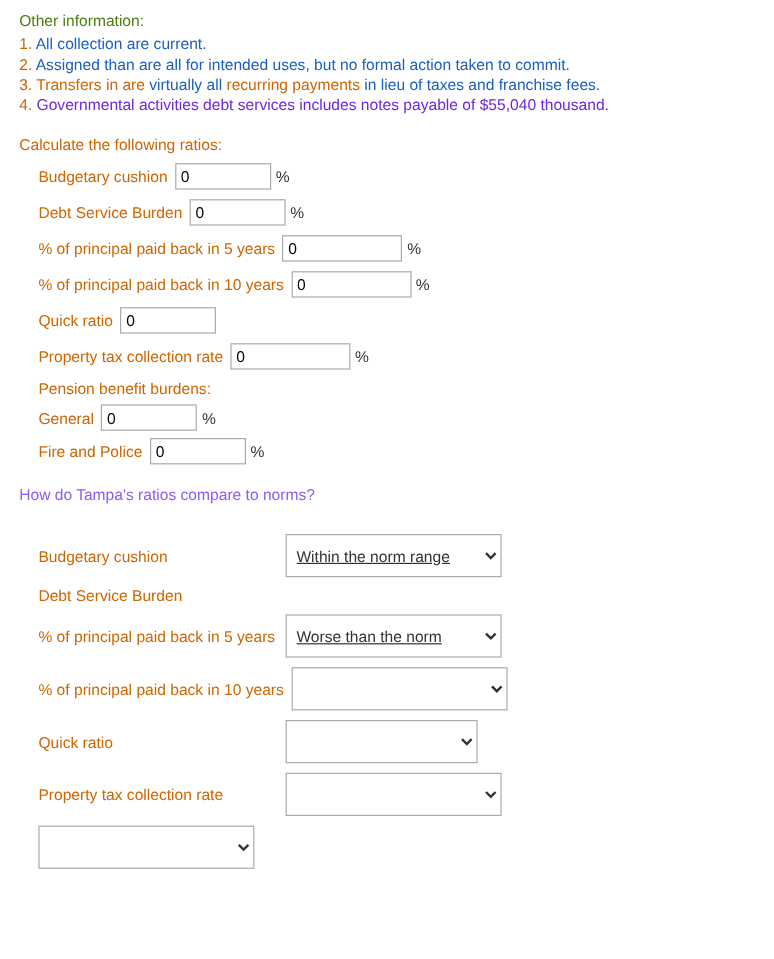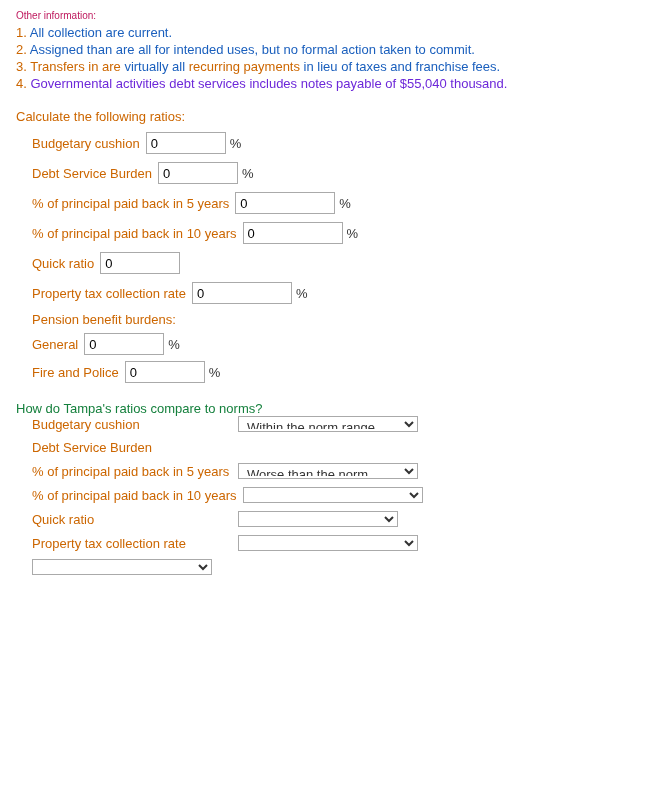--- a/index.html
+++ b/index.html
@@ -8,22 +8,22 @@
       font-size: 13px;
       background: #fff;
       color: #333;
       padding: 10px 16px;
       width: 645px;
     }
     .other-info-section {
       margin-bottom: 18px;
     }
     .section-label {
-      color: #be185d;
-      font-size: 10px;
+      color: #4d7c0f;
+      font-size: 13px;
       margin-bottom: 4px;
     }
     .info-list {
       list-style: none;
       padding: 0;
     }
     .info-list li {
       margin-bottom: 2px;
       font-size: 13px;
       color: #cc6600;
@@ -75,42 +75,42 @@
     .pension-row {
       display: flex;
       align-items: center;
       margin-bottom: 6px;
       padding-left: 0;
     }
     .norms-section {
       margin-top: 10px;
     }
     .norms-title {
-      color: #15803d;
-      font-size: 13px;
-      margin-bottom: 0;
+      color: #8b5cf6;
+      font-size: 13px;
+      margin-bottom: 25px;
     }
     .norm-row {
       display: flex;
       align-items: center;
       margin-bottom: 8px;
       padding-left: 16px;
     }
     .norm-label {
       color: #cc6600;
       font-size: 13px;
       margin-right: 6px;
       white-space: nowrap;
       min-width: 200px;
     }
     .norm-select {
       border: 1px solid #aaa;
       padding: 2px 4px;
       font-size: 13px;
-      height: 16px;
+      height: 36px;
       min-width: 160px;
       background: #fff;
       color: #333;
       appearance: auto;
       text-decoration: underline;
     }
     .norm-select-wide {
       min-width: 180px;
     }
   </style>

